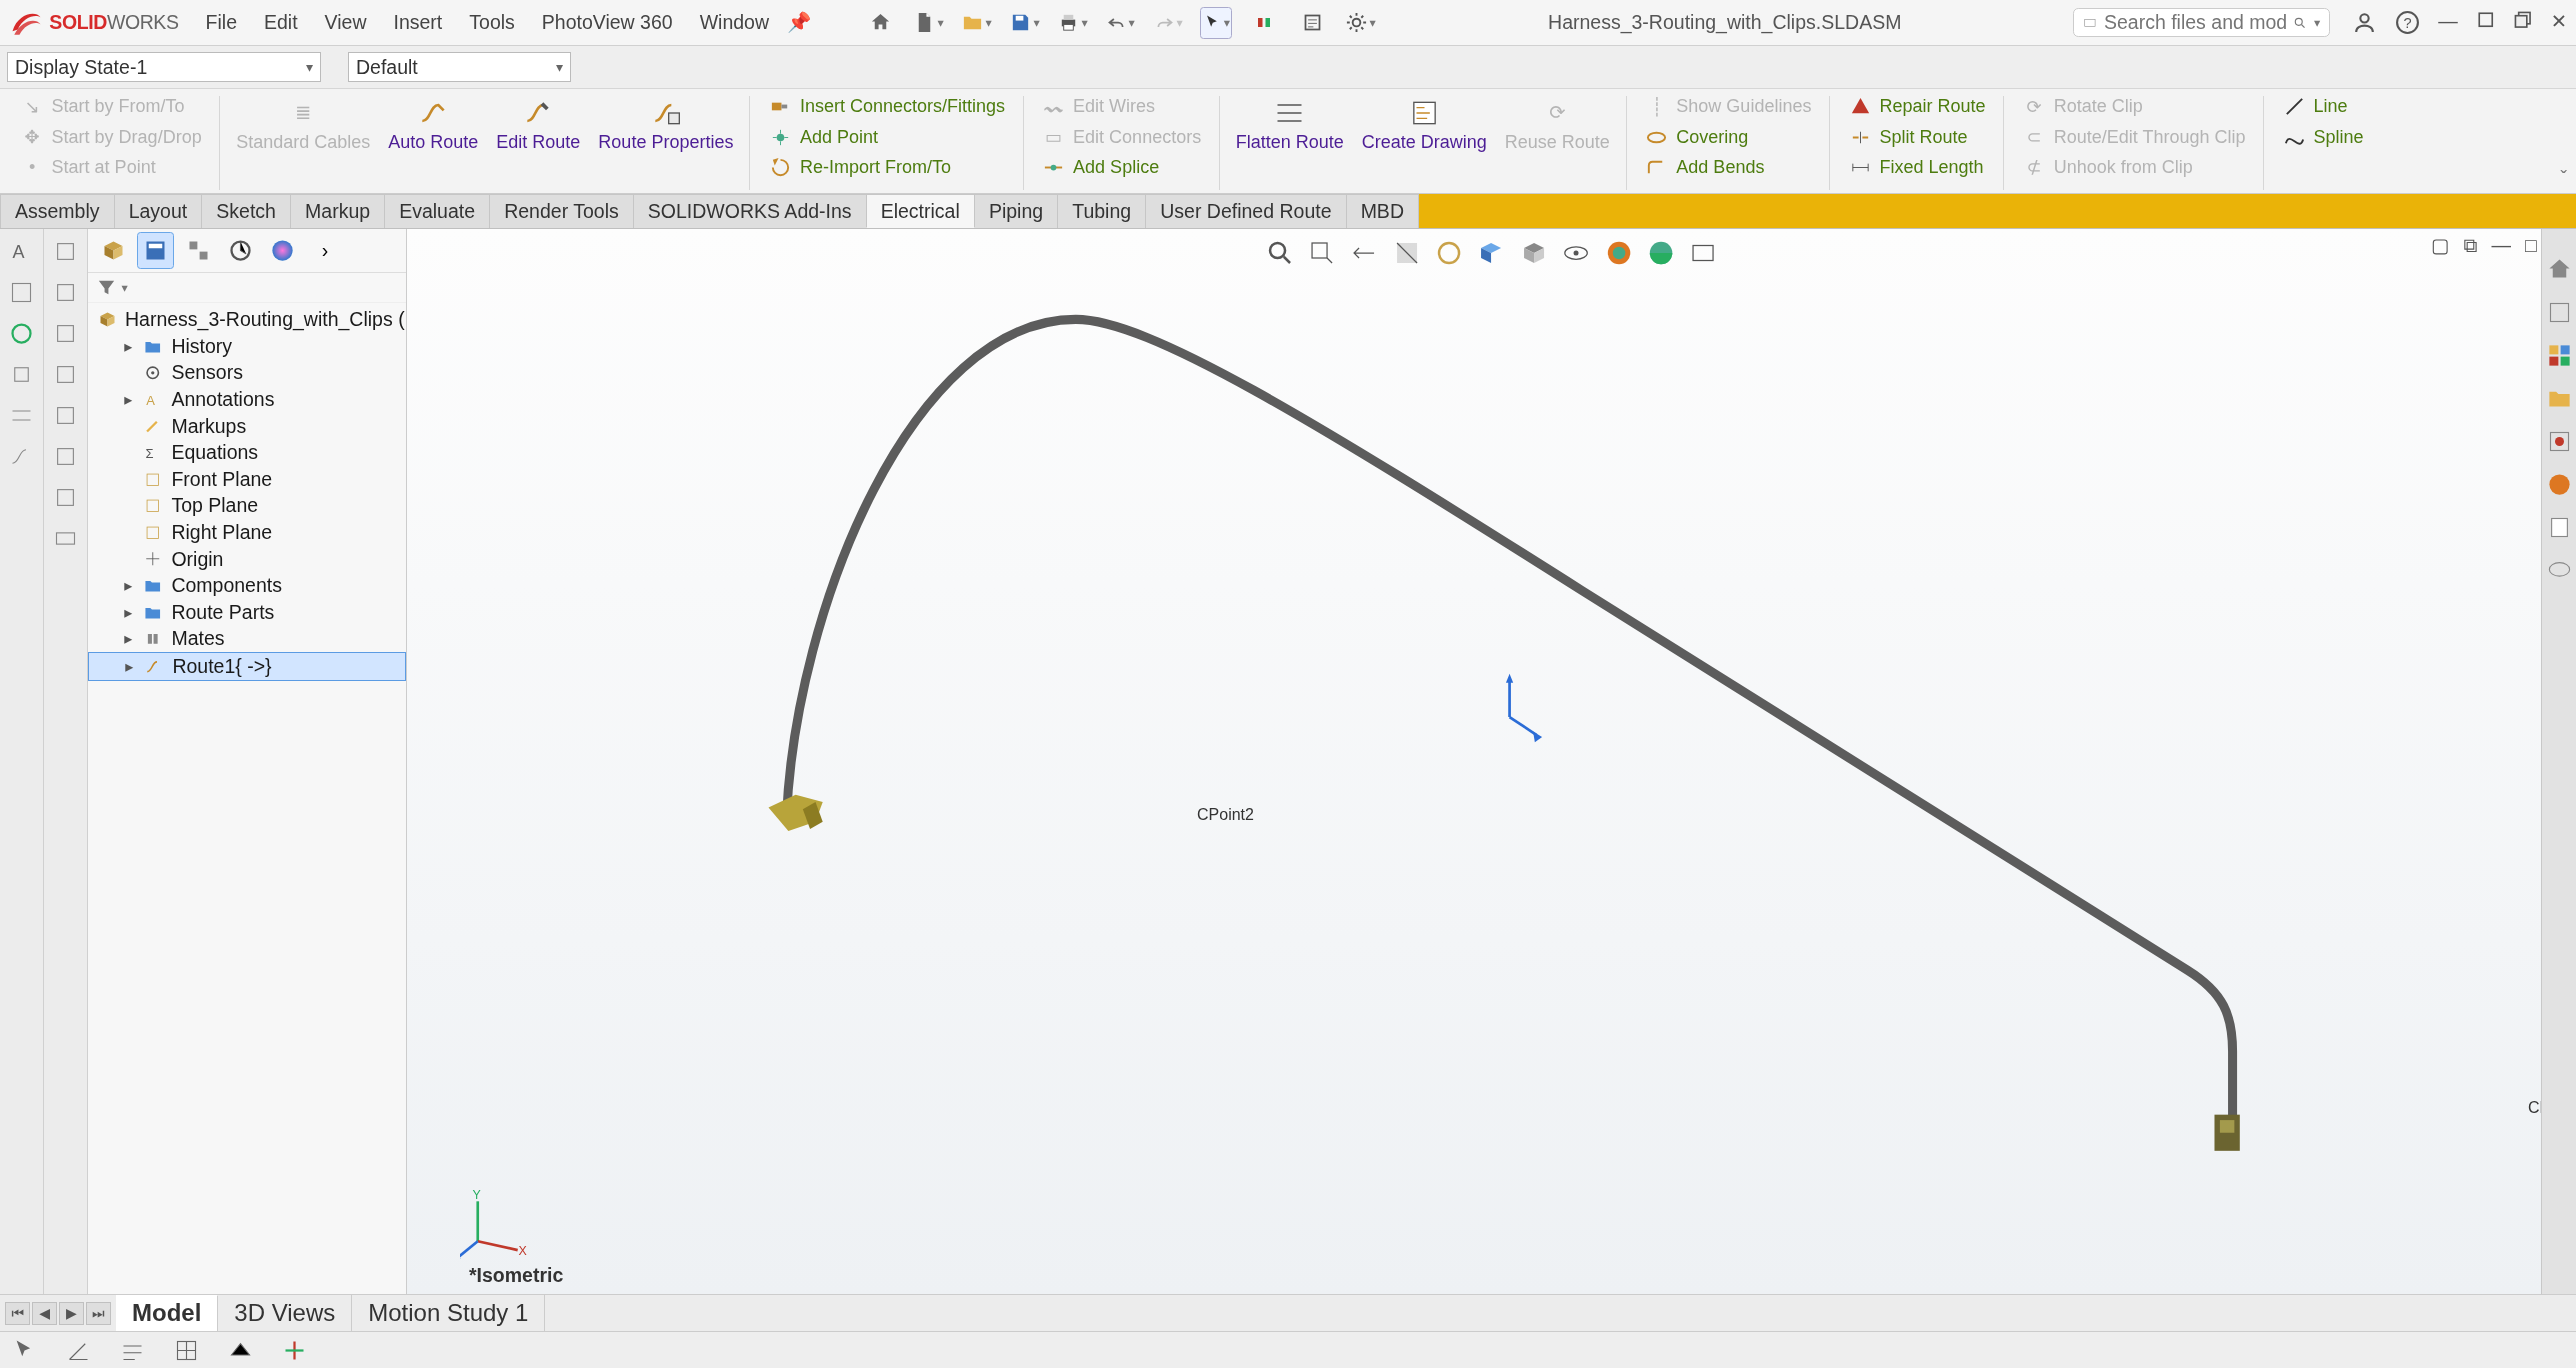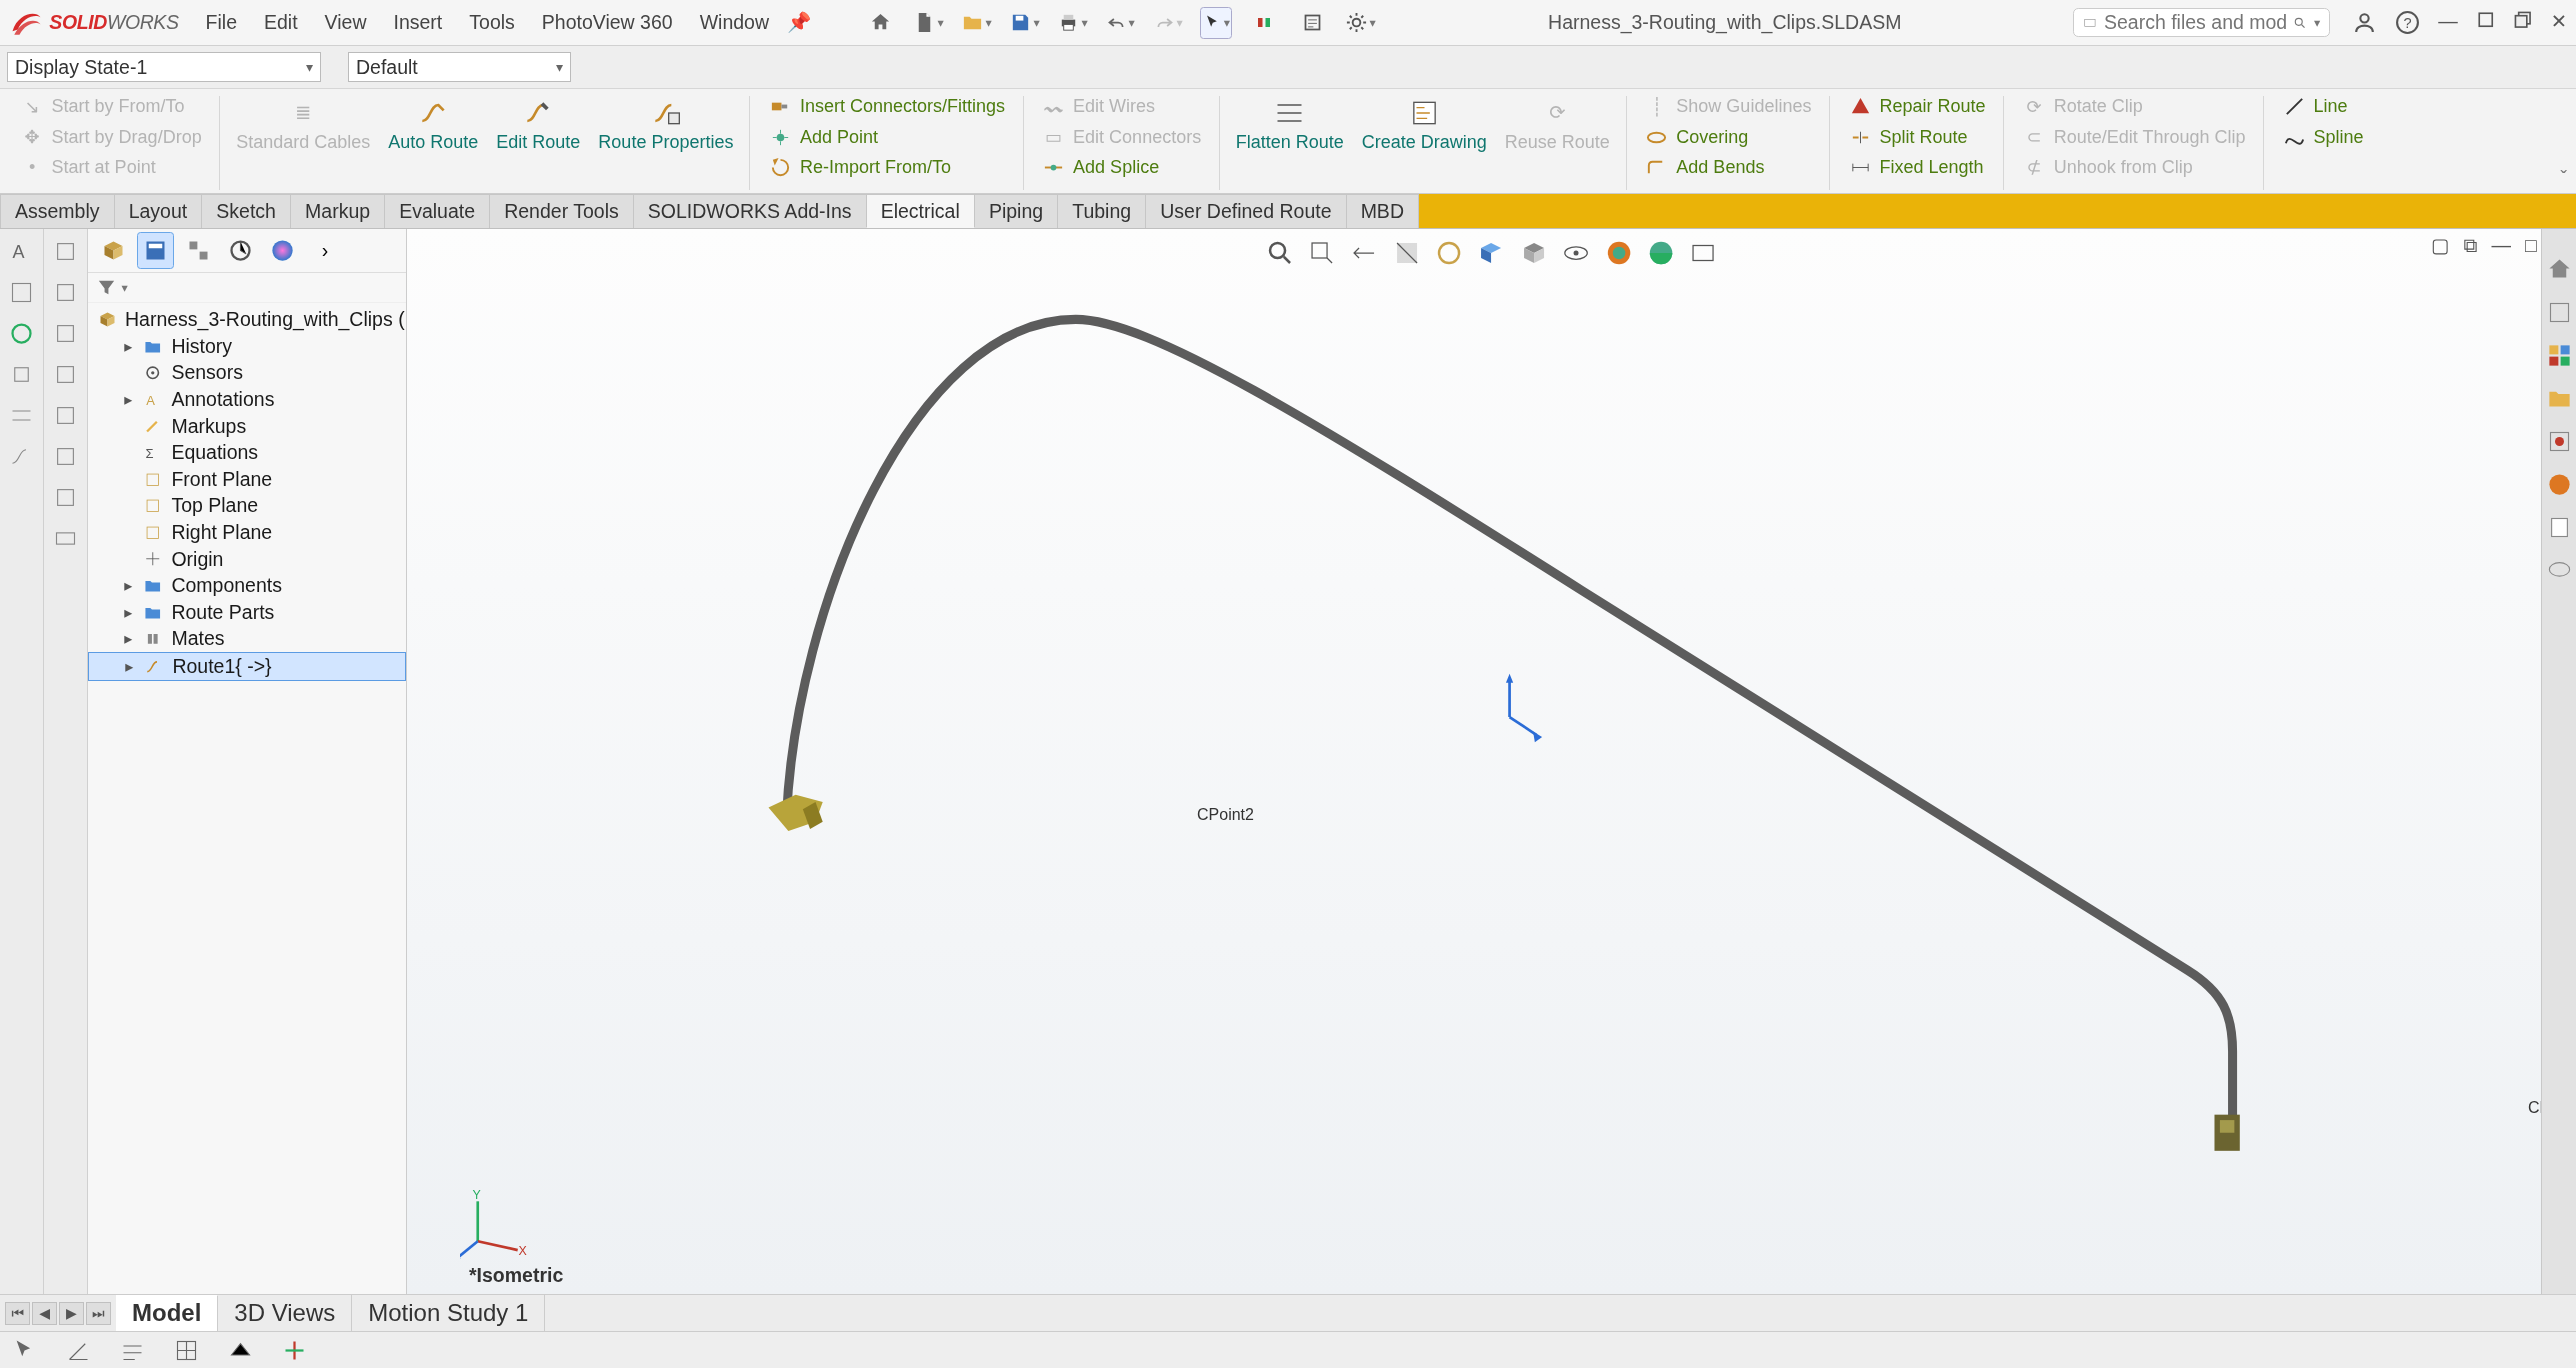--- a/index.html
+++ b/index.html
@@ -2,21 +2,21 @@
 <html style="font-size:14px"><head>
 <meta charset="utf-8">
 <style>
 * { margin:0; padding:0; box-sizing:border-box; font-family:"Segoe UI",Tahoma,sans-serif; }
 body { width:2576px; height:1368px; background:#e8e8e8; overflow:hidden; font-size:19.5px; }
 
 
 .titlebar { height:46px; background:#f5f5f5; display:flex; align-items:center; padding:0 9px; border-bottom:0.9px solid #d0d0d0; }
 .logo { display:flex; align-items:center; gap:5.3px; margin-right:27px; }
 .logo svg { width:35px; height:35px; }
-.logo-text { font-style:italic; font-weight:bold; color:#d72b2b; font-size:19.5px; letter-spacing:-0.4px; }
+.logo-text { font-weight:bold; color:#d72b2b; font-size:19.5px; letter-spacing:-0.4px; }
 .logo-text .works { color:#666; font-weight:normal; }
 .menubar { display:flex; gap:27px; }
 .menubar span { color:#444; cursor:pointer; }
 .pin { margin-left:18px; color:#888; }
 .qat { display:flex; align-items:center; margin-left:53px; gap:16px; }
 .qat-ic { width:32px; height:32px; display:flex; align-items:center; justify-content:center; color:#555; fill:#555; border-radius:3.5px; cursor:pointer; }
 .qat-ic.ptr { border:0.9px solid #aac; background:#eef3ff; }
 .qat-drop::after { content:"▾"; font-size:12.4px; color:#777; margin-left:1.8px; }
 .doc-title { flex:1; text-align:center; color:#555; }
 .search-wrap { display:flex; align-items:center; background:#fff; border:0.9px solid #ccc; border-radius:5.3px; padding:1.8px 9px; gap:7px; width:257px; }
@@ -29,21 +29,21 @@
 .combo { background:#fff; border:0.9px solid #bbb; height:30px; display:flex; align-items:center; padding:0 7px; font-size:19.5px; color:#333; margin-left:7px; }
 .combo .arrow { margin-left:auto; color:#666; font-size:14px; }
 .combo.display { width:314px; }
 .combo.default { width:223px; margin-left:27px; }
 
 
 .ribbon { height:105px; background:#f3f3f3; border-bottom:0.9px solid #ccc; display:flex; align-items:flex-start; padding:3.5px 9px 0 9px; position:relative; }
 .rcol { display:flex; flex-direction:column; align-items:center; justify-content:flex-start; margin:0 9px; gap:1.8px; padding-top:1.8px; }
 .rcol.big { min-width:80px; }
 .rcol .ic { width:37px; height:37px; display:flex; align-items:center; justify-content:center; color:#666; fill:#666; }
-.rcol .lbl { font-size:18px; color:#0f766e; text-align:center; line-height:1.05; }
+.rcol .lbl { font-size:18px; color:#4c1d95; text-align:center; line-height:1.05; }
 .rcol.dim .ic,.rcol.dim .lbl,.rrow.dim { color:#b4b4b4; fill:#b4b4b4; }
 .rstack { display:flex; flex-direction:column; gap:5.3px; margin:0 10.6px; padding-top:1.8px; }
 .rrow { display:flex; align-items:center; gap:7px; font-size:18px; color:#4d7c0f; cursor:pointer; }
 .rrow .ic { width:25px; height:25px; display:flex; align-items:center; justify-content:center; }
 .rsep { width:0.9px; background:#d6d6d6; align-self:stretch; margin:3.5px 7px; }
 .ribbon-collapse { position:absolute; right:9px; bottom:3.5px; color:#777; cursor:pointer; }
 
 
 .tabstrip { height:35px; background:#eab308; display:flex; align-items:stretch; border-bottom:0.9px solid #bfbfbf; position:relative; }
 .rtab { padding:0 14px; display:flex; align-items:center; font-size:19.5px; color:#333; background:#dedede; border:0.9px solid #c6c6c6; border-bottom:none; margin-right:-0.9px; cursor:pointer; }

